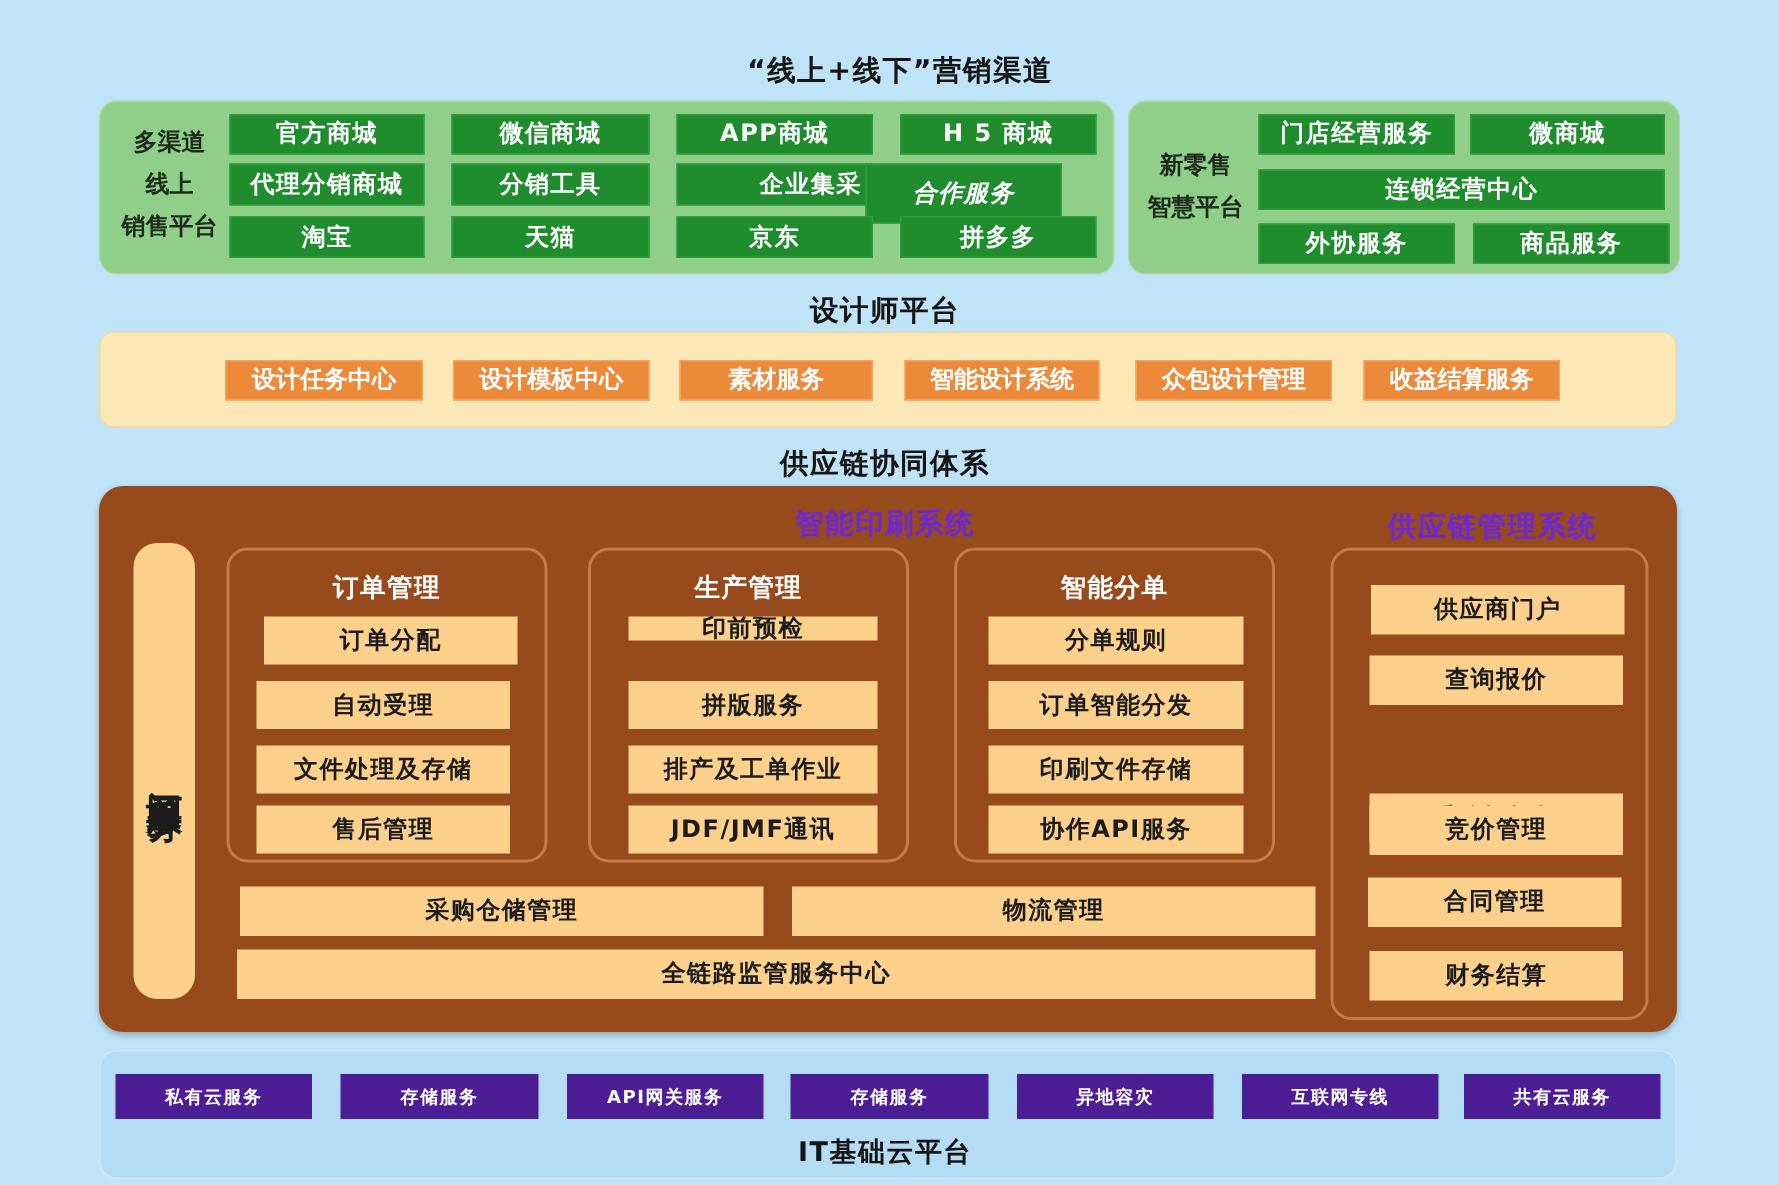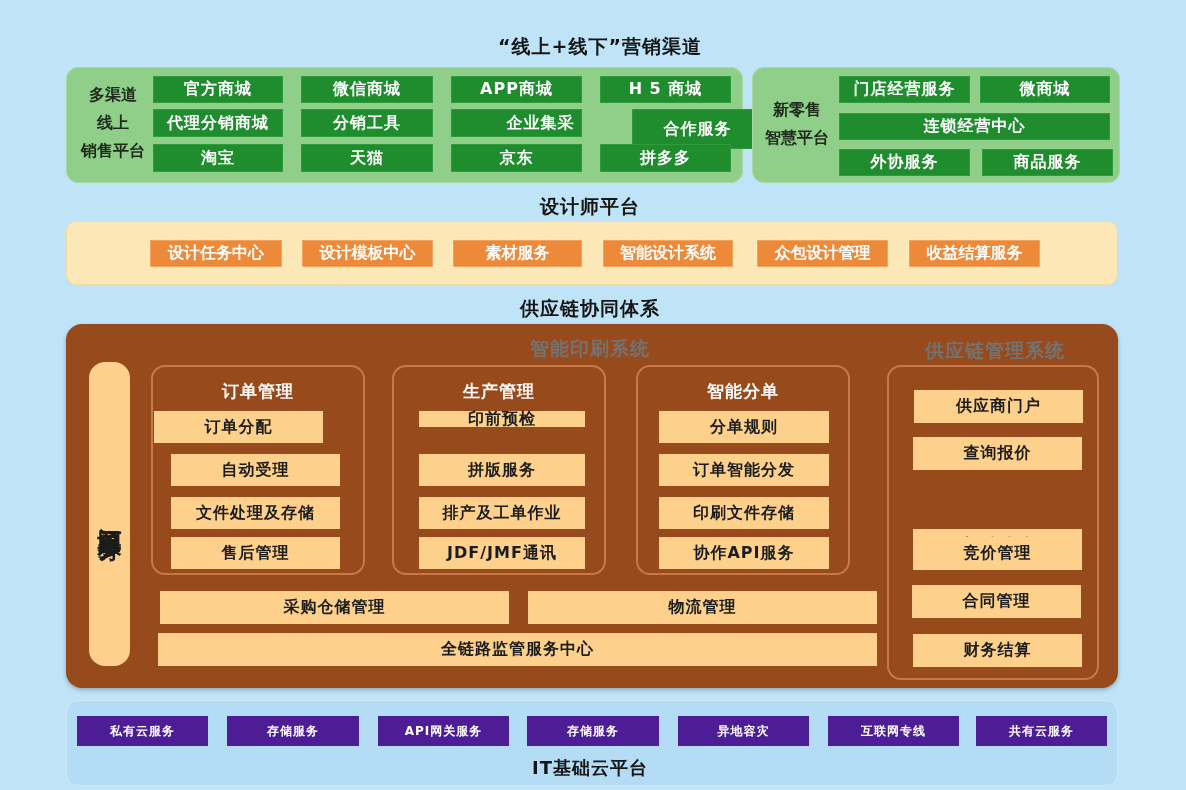--- a/index.html
+++ b/index.html
@@ -37,21 +37,21 @@
     position: absolute; background: #ec8a3a; color: #ffffff; font-weight: bold;
     font-size: 16px; display: flex; align-items: center; justify-content: center;
     white-space: nowrap; border: 1px solid #f3a35e;
   }
   
   .brown-panel {
     position: absolute; background: #974a1c; border-radius: 16px;
     box-shadow: 0 2px 4px rgba(0,0,0,0.25);
   }
   .brown-title {
-    position: absolute; color: #737373; font-weight: bold; font-size: 19px;
+    position: absolute; color: #6d28d9; font-weight: bold; font-size: 19px;
     text-align: center; letter-spacing: 1px;
   }
   .sub-frame {
     position: absolute; border: 2px solid #c77a48; border-radius: 14px;
   }
   .sub-title {
     position: absolute; color: #ffffff; font-weight: bold; font-size: 17px;
     text-align: center; letter-spacing: 1px;
   }
   .cbtn {
@@ -92,21 +92,21 @@
 </div>
 
 <div class="gbtn" style="left:153px; top:76px; width:130px; height:27px;">官方商城</div>
 <div class="gbtn" style="left:301px; top:76px; width:132px; height:27px;">微信商城</div>
 <div class="gbtn" style="left:451px; top:76px; width:131px; height:27px;">APP商城</div>
 <div class="gbtn" style="left:600px; top:76px; width:131px; height:27px;">H 5 商城</div>
 
 <div class="gbtn" style="left:153px; top:109px; width:130px; height:28px;">代理分销商城</div>
 <div class="gbtn" style="left:301px; top:109px; width:132px; height:28px;">分销工具</div>
 <div class="gbtn" style="left:451px; top:109px; width:131px; height:28px;padding-left:48px;">企业集采</div>
-<div class="gbtn" style="left:632px; top:109px; width:131px; height:40px;">合作服务</div>
+<div class="gbtn" style="left:577px; top:109px; width:131px; height:40px;font-style:italic;">合作服务</div>
 
 <div class="gbtn" style="left:153px; top:144px; width:130px; height:28px;">淘宝</div>
 <div class="gbtn" style="left:301px; top:144px; width:132px; height:28px;">天猫</div>
 <div class="gbtn" style="left:451px; top:144px; width:131px; height:28px;">京东</div>
 <div class="gbtn" style="left:600px; top:144px; width:131px; height:28px;">拼多多</div>
 
 <div class="green-panel" style="left:752px; top:67px; width:368px; height:116px;">
   <div class="green-label" style="left:0px; top:28px; width:88px;">
     <div>新零售</div>
     <div>智慧平台</div>
@@ -138,21 +138,21 @@
 </div>
 
 <div class="sub-frame" style="left:151px; top:365px; width:214px; height:210px;"></div>
 <div class="sub-frame" style="left:392px; top:365px; width:214px; height:210px;"></div>
 <div class="sub-frame" style="left:636px; top:365px; width:214px; height:210px;"></div>
 
 <div class="sub-title" style="left:151px; top:380px; width:214px;">订单管理</div>
 <div class="sub-title" style="left:392px; top:380px; width:214px;">生产管理</div>
 <div class="sub-title" style="left:636px; top:380px; width:214px;">智能分单</div>
 
-<div class="cbtn" style="left:154px; top:411px; width:169px; height:32px;">订单分配</div>
+<div class="cbtn" style="left:176px; top:411px; width:169px; height:32px;">订单分配</div>
 <div class="cbtn" style="left:171px; top:454px; width:169px; height:32px;">自动受理</div>
 <div class="cbtn" style="left:171px; top:497px; width:169px; height:32px;">文件处理及存储</div>
 <div class="cbtn" style="left:171px; top:537px; width:169px; height:32px;">售后管理</div>
 
 <div class="cbtn" style="left:419px; top:411px; width:166px; height:16px;">印前预检</div>
 <div class="cbtn" style="left:419px; top:454px; width:166px; height:32px;">拼版服务</div>
 <div class="cbtn" style="left:419px; top:497px; width:166px; height:32px;">排产及工单作业</div>
 <div class="cbtn" style="left:419px; top:537px; width:166px; height:32px;">JDF/JMF通讯</div>
 
 <div class="cbtn" style="left:659px; top:411px; width:170px; height:32px;">分单规则</div>

